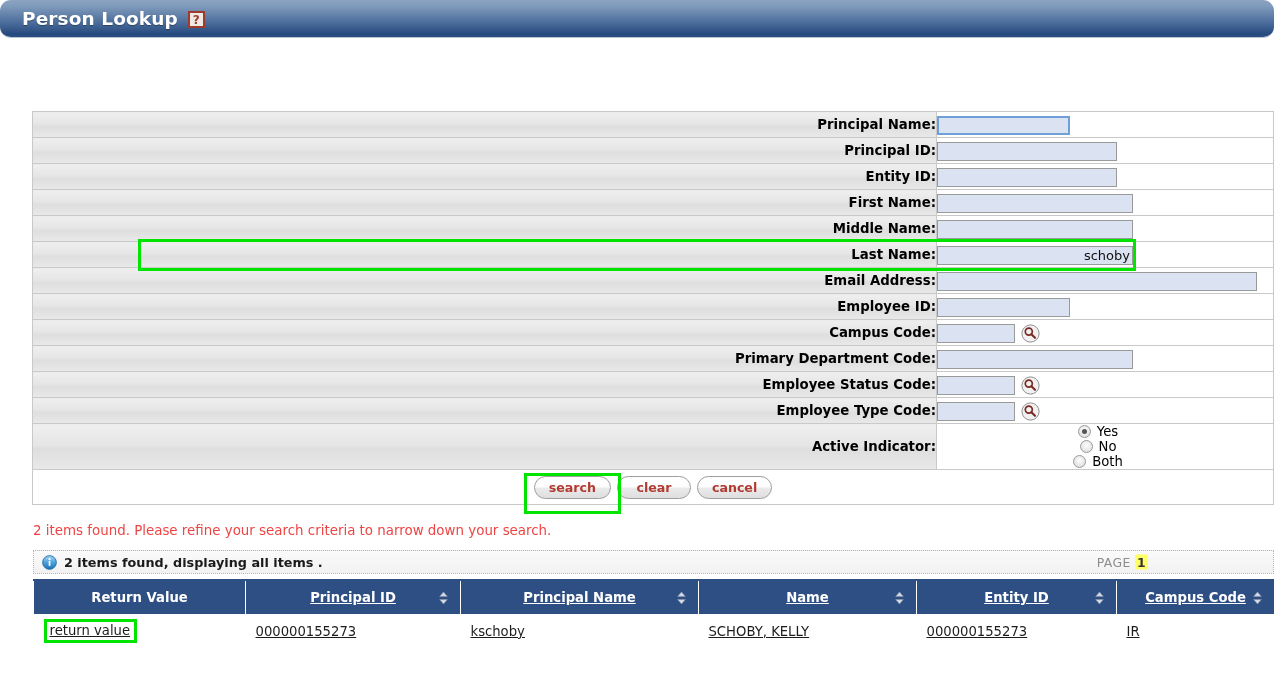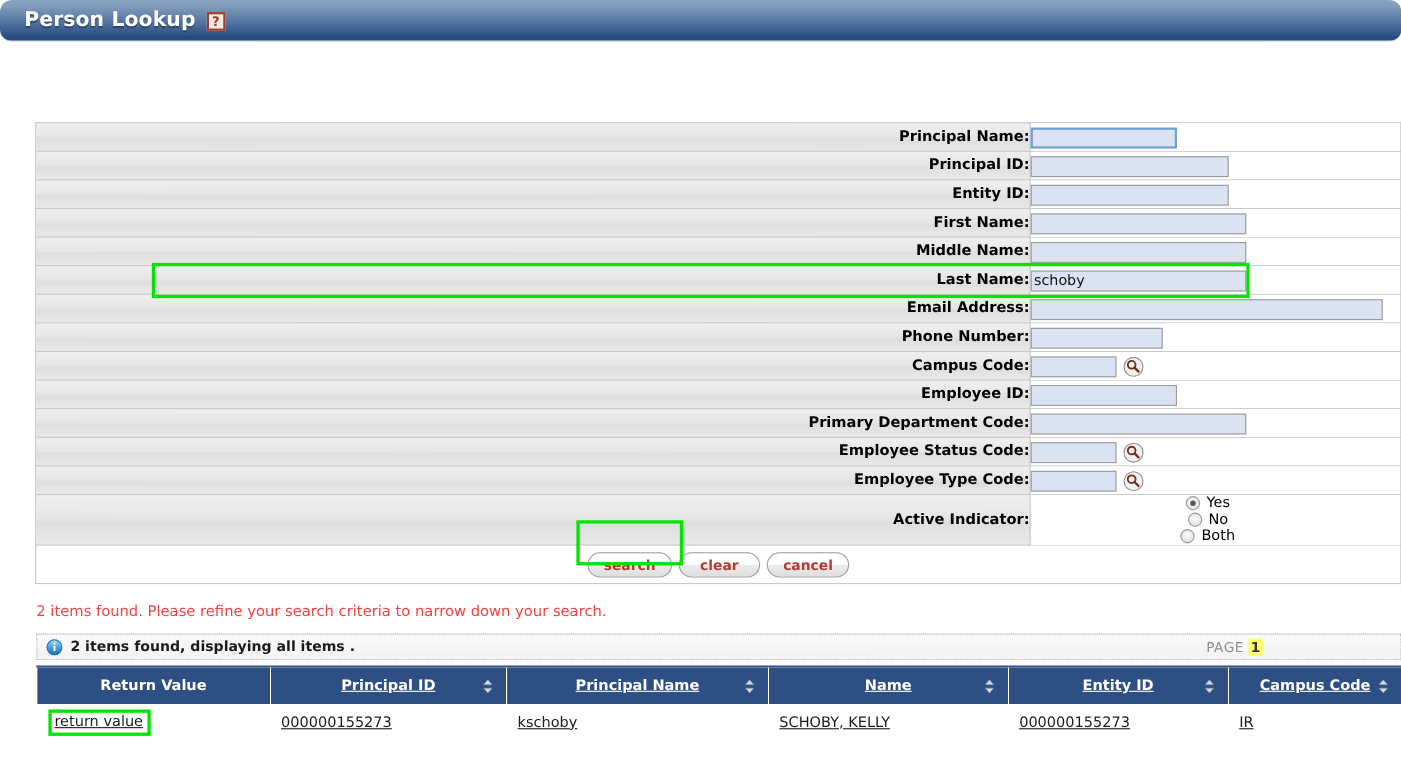--- a/index.html
+++ b/index.html
@@ -68,20 +68,21 @@
   input.txt {
     background: #dbe2f1;
     border: 1px solid #9a9a9a;
     height: 19px;
     font-size: 13px;
     font-family: "DejaVu Sans", "Liberation Sans", sans-serif;
     padding: 0 2px;
     color: #111;
     box-sizing: border-box;
     vertical-align: middle;
+    text-align: right;
   }
   input.txt.focused {
     border: 2px solid #6f9fd8;
     outline: none;
   }
   .w-sm  { width: 78px; }
   .w-lg  { width: 133px; }
   .w-xl  { width: 180px; }
   .w-xxl { width: 196px; }
   .w-max { width: 320px; }
@@ -246,34 +247,30 @@
         </tr>
         <tr>
           <td class="lbl">Last Name:</td>
           <td class="val"><input class="txt w-xxl" type="text" value="schoby" style=""></td>
         </tr>
         <tr>
           <td class="lbl">Email Address:</td>
           <td class="val"><input class="txt w-max" type="text" value="" style=""></td>
         </tr>
         <tr>
-          <td class="lbl">Phone Number:</td>
-          <td class="val"><input class="txt w-pn" type="text" value="" style=""></td>
+          <td class="lbl">Employee ID:</td>
+          <td class="val"><input class="txt w-lg" type="text" value="" style=""></td>
         </tr>
         <tr>
           <td class="lbl">Campus Code:</td>
           <td class="val"><input class="txt w-sm" type="text" value="" style=""><span class="lookup-icon"><svg viewBox="0 0 19 19" width="19" height="19">
                 <circle cx="9.5" cy="9.5" r="8.6" fill="#f1f1f1" stroke="#8e8e8e" stroke-width="1"></circle>
                 <circle cx="7.8" cy="7.6" r="3.5" fill="none" stroke="#7a2a22" stroke-width="1.7"></circle>
                 <line x1="10.4" y1="10.2" x2="14" y2="13.8" stroke="#7a2a22" stroke-width="2.1" stroke-linecap="round"></line>
               </svg></span></td>
-        </tr>
-        <tr>
-          <td class="lbl">Employee ID:</td>
-          <td class="val"><input class="txt w-lg" type="text" value="" style=""></td>
         </tr>
         <tr>
           <td class="lbl">Primary Department Code:</td>
           <td class="val"><input class="txt w-xxl" type="text" value="" style=""></td>
         </tr>
         <tr>
           <td class="lbl">Employee Status Code:</td>
           <td class="val"><input class="txt w-sm" type="text" value="" style=""><span class="lookup-icon"><svg viewBox="0 0 19 19" width="19" height="19">
                 <circle cx="9.5" cy="9.5" r="8.6" fill="#f1f1f1" stroke="#8e8e8e" stroke-width="1"></circle>
                 <circle cx="7.8" cy="7.6" r="3.5" fill="none" stroke="#7a2a22" stroke-width="1.7"></circle>

